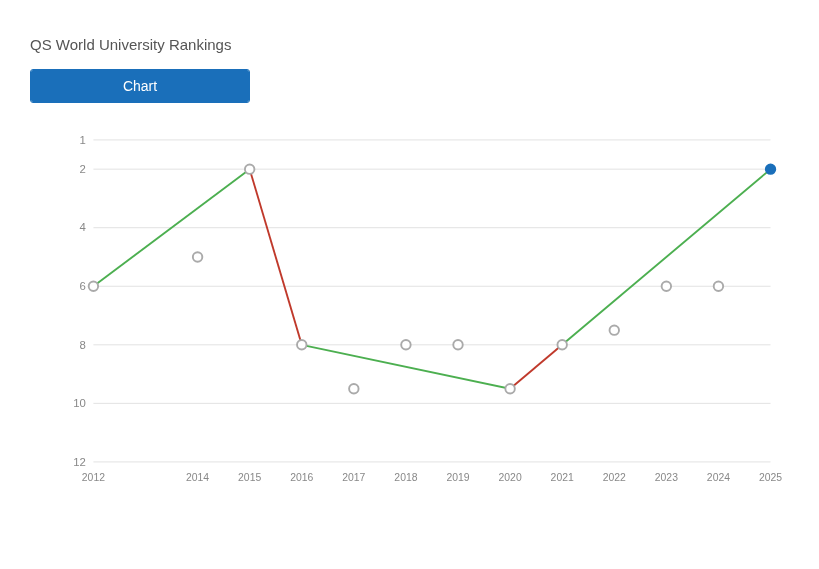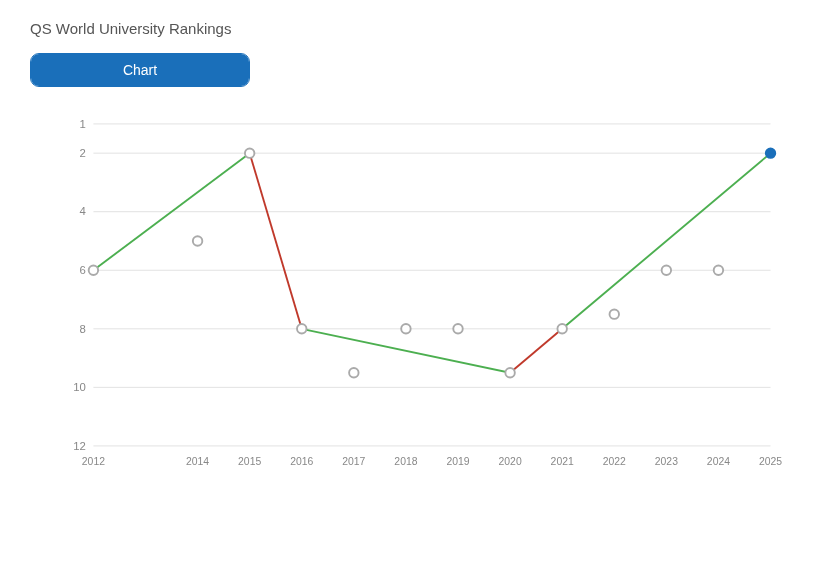--- a/index.html
+++ b/index.html
@@ -5,32 +5,32 @@
     * { box-sizing: border-box; margin: 0; padding: 0; }
     body {
       font-family: Arial, sans-serif;
       background: #fff;
       color: #333;
       width: 819px;
       height: 569px;
       overflow: hidden;
     }
     .page {
-      padding: 20px 30px;
+      padding: 36px 30px;
     }
     .title {
       font-size: 15px;
       color: #555;
       margin-bottom: 16px;
       font-weight: normal;
     }
     .tab-bar {
       display: flex;
       border: 1.5px solid #1a6fba;
-      border-radius: 9px;
+      border-radius: 3px;
       width: 220px;
       margin-bottom: 20px;
       overflow: hidden;
     }
     .tab {
       flex: 1;
       padding: 8px 0;
       text-align: center;
       font-size: 14px;
       cursor: pointer;

